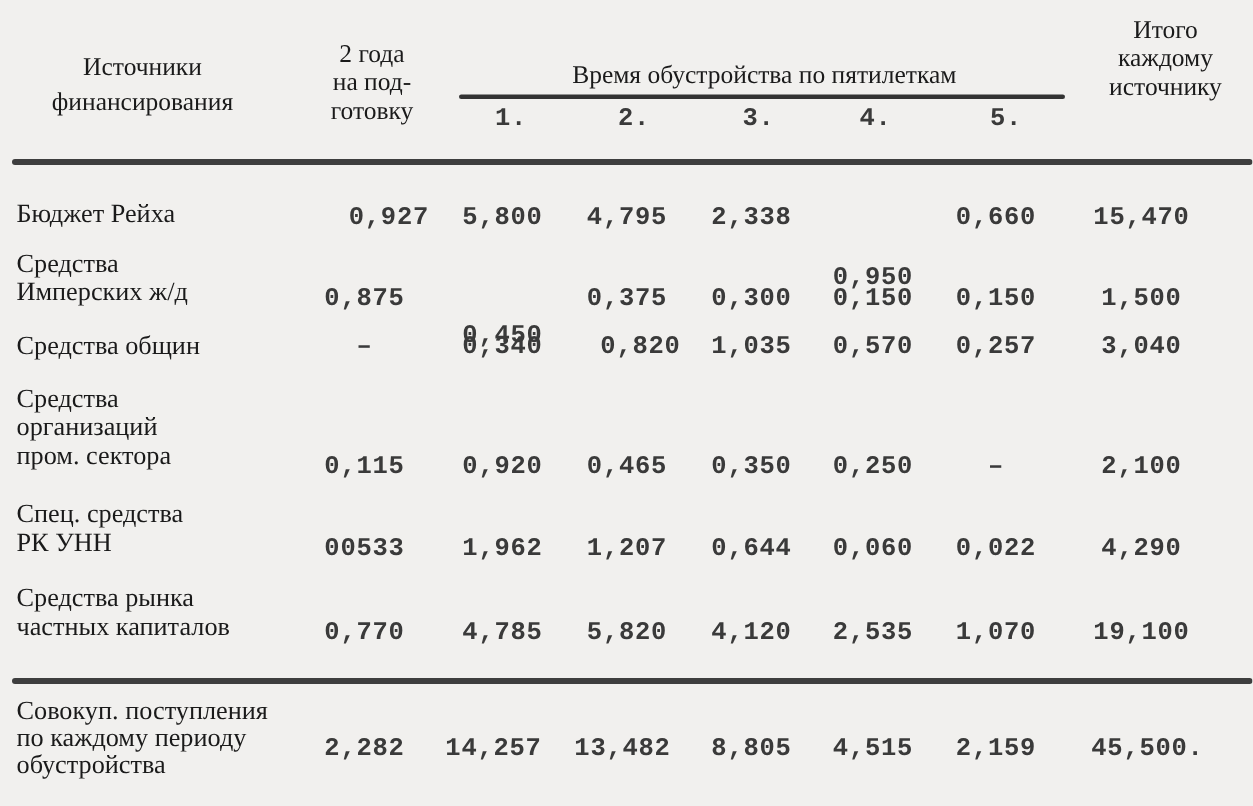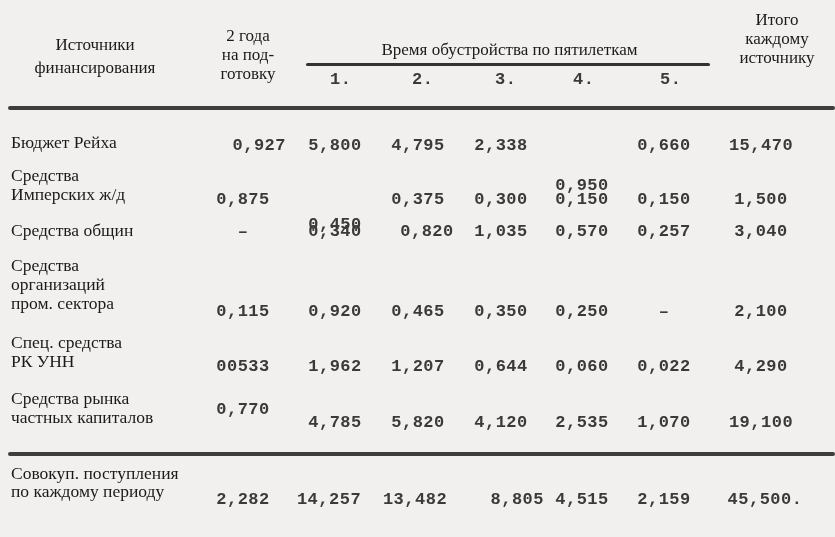--- a/index.html
+++ b/index.html
@@ -107,33 +107,34 @@
 <div class="abs mono num" style="left:718px; top:302px;">2,100</div>
 
 <div class="abs mono num" style="left:200px; top:357px;">00533</div>
 <div class="abs mono num" style="left:292px; top:357px;">1,962</div>
 <div class="abs mono num" style="left:375px; top:357px;">1,207</div>
 <div class="abs mono num" style="left:458px; top:357px;">0,644</div>
 <div class="abs mono num" style="left:539px; top:357px;">0,060</div>
 <div class="abs mono num" style="left:621px; top:357px;">0,022</div>
 <div class="abs mono num" style="left:718px; top:357px;">4,290</div>
 
-<div class="abs mono num" style="left:200px; top:400px;">0,770</div>
+<div class="abs mono num" style="left:200px; top:413px;">0,770</div>
 <div class="abs mono num" style="left:292px; top:413px;font-family:Liberation Mono, monospace;">4,785</div>
 <div class="abs mono num" style="left:375px; top:413px;">5,820</div>
 <div class="abs mono num" style="left:458px; top:413px;">4,120</div>
 <div class="abs mono num" style="left:539px; top:413px;">2,535</div>
 <div class="abs mono num" style="left:621px; top:413px;">1,070</div>
 <div class="abs mono num" style="left:718px; top:413px;">19,100</div>
 
 <div class="rule" style="top:452px;"></div>
 
 <div class="abs serif rowlabel" style="top:464px; line-height:18px;">
   <div>Совокуп. поступления</div>
   <div>по каждому периоду</div>
+  <div>обустройства</div>
 </div>
 <div class="abs mono num" style="left:200px; top:490px;">2,282</div>
 <div class="abs mono num" style="left:286px; top:490px;">14,257</div>
 <div class="abs mono num" style="left:372px; top:490px;">13,482</div>
-<div class="abs mono num" style="left:458px; top:490px;text-align:right;">8,805</div>
+<div class="abs mono num" style="left:458px; top:490px;">8,805</div>
 <div class="abs mono num" style="left:539px; top:490px;">4,515</div>
 <div class="abs mono num" style="left:621px; top:490px;">2,159</div>
 <div class="abs mono num" style="left:722px; top:490px;">45,500.</div>
 
 </body></html>

